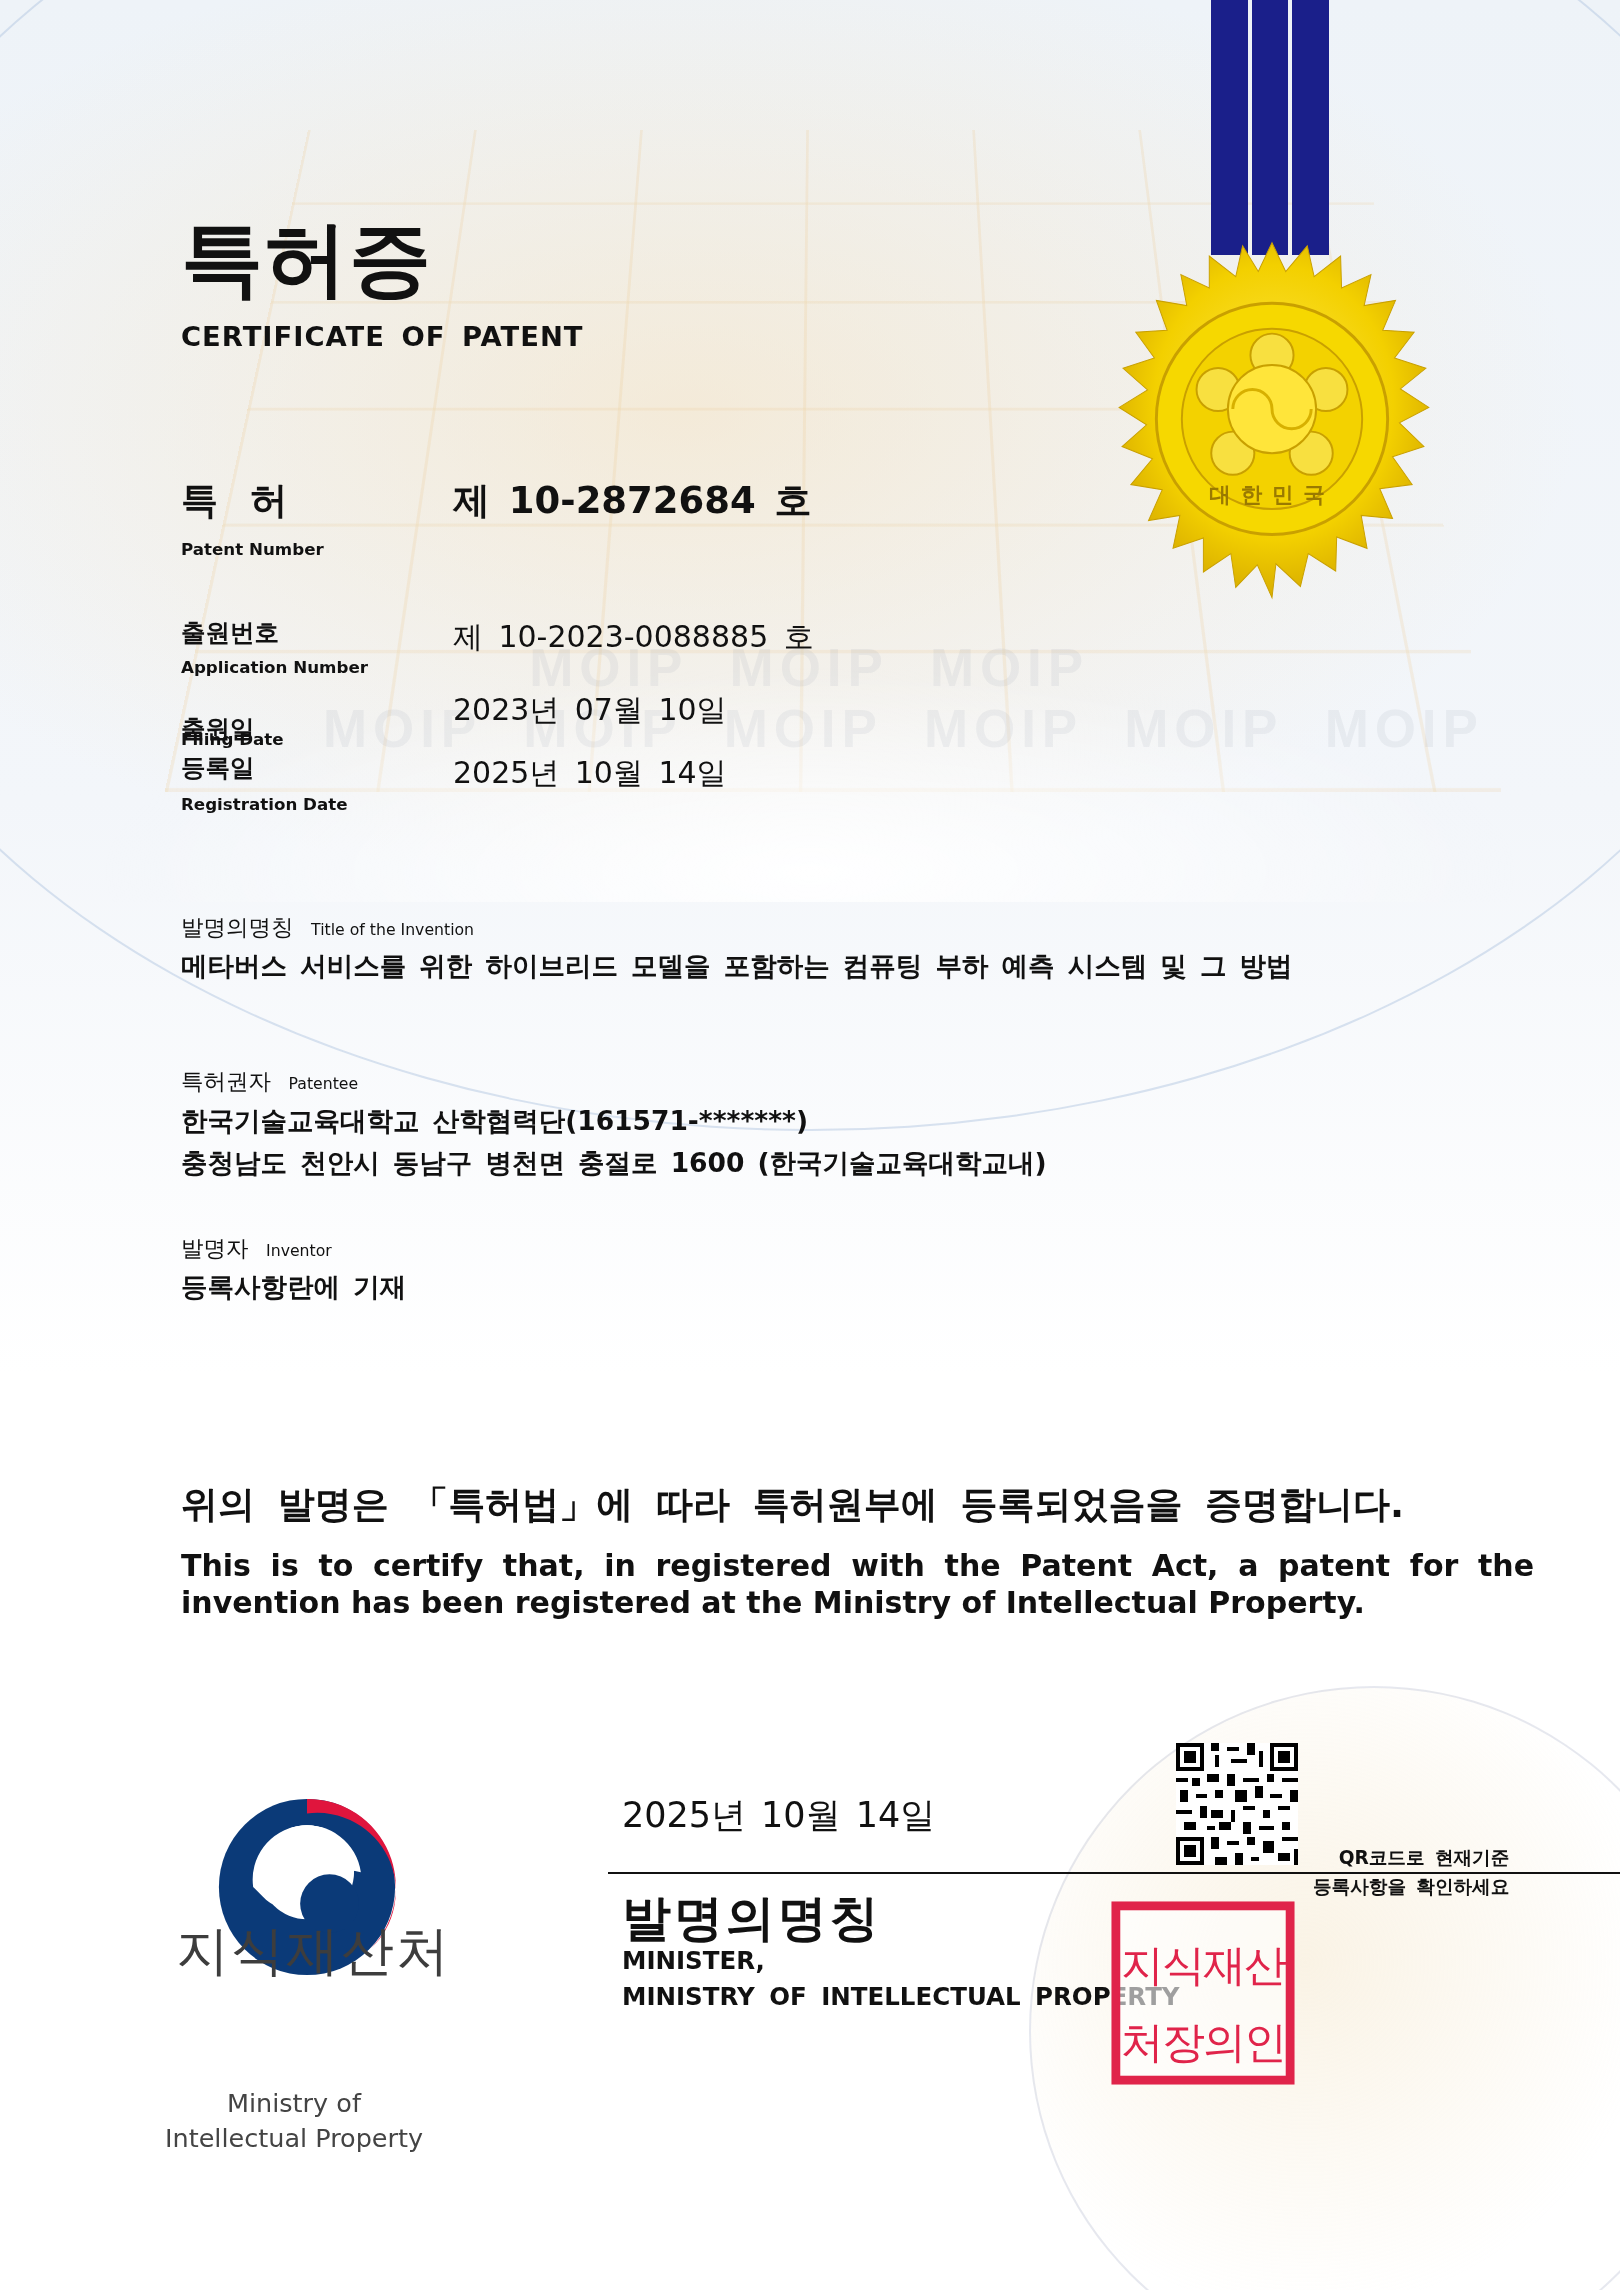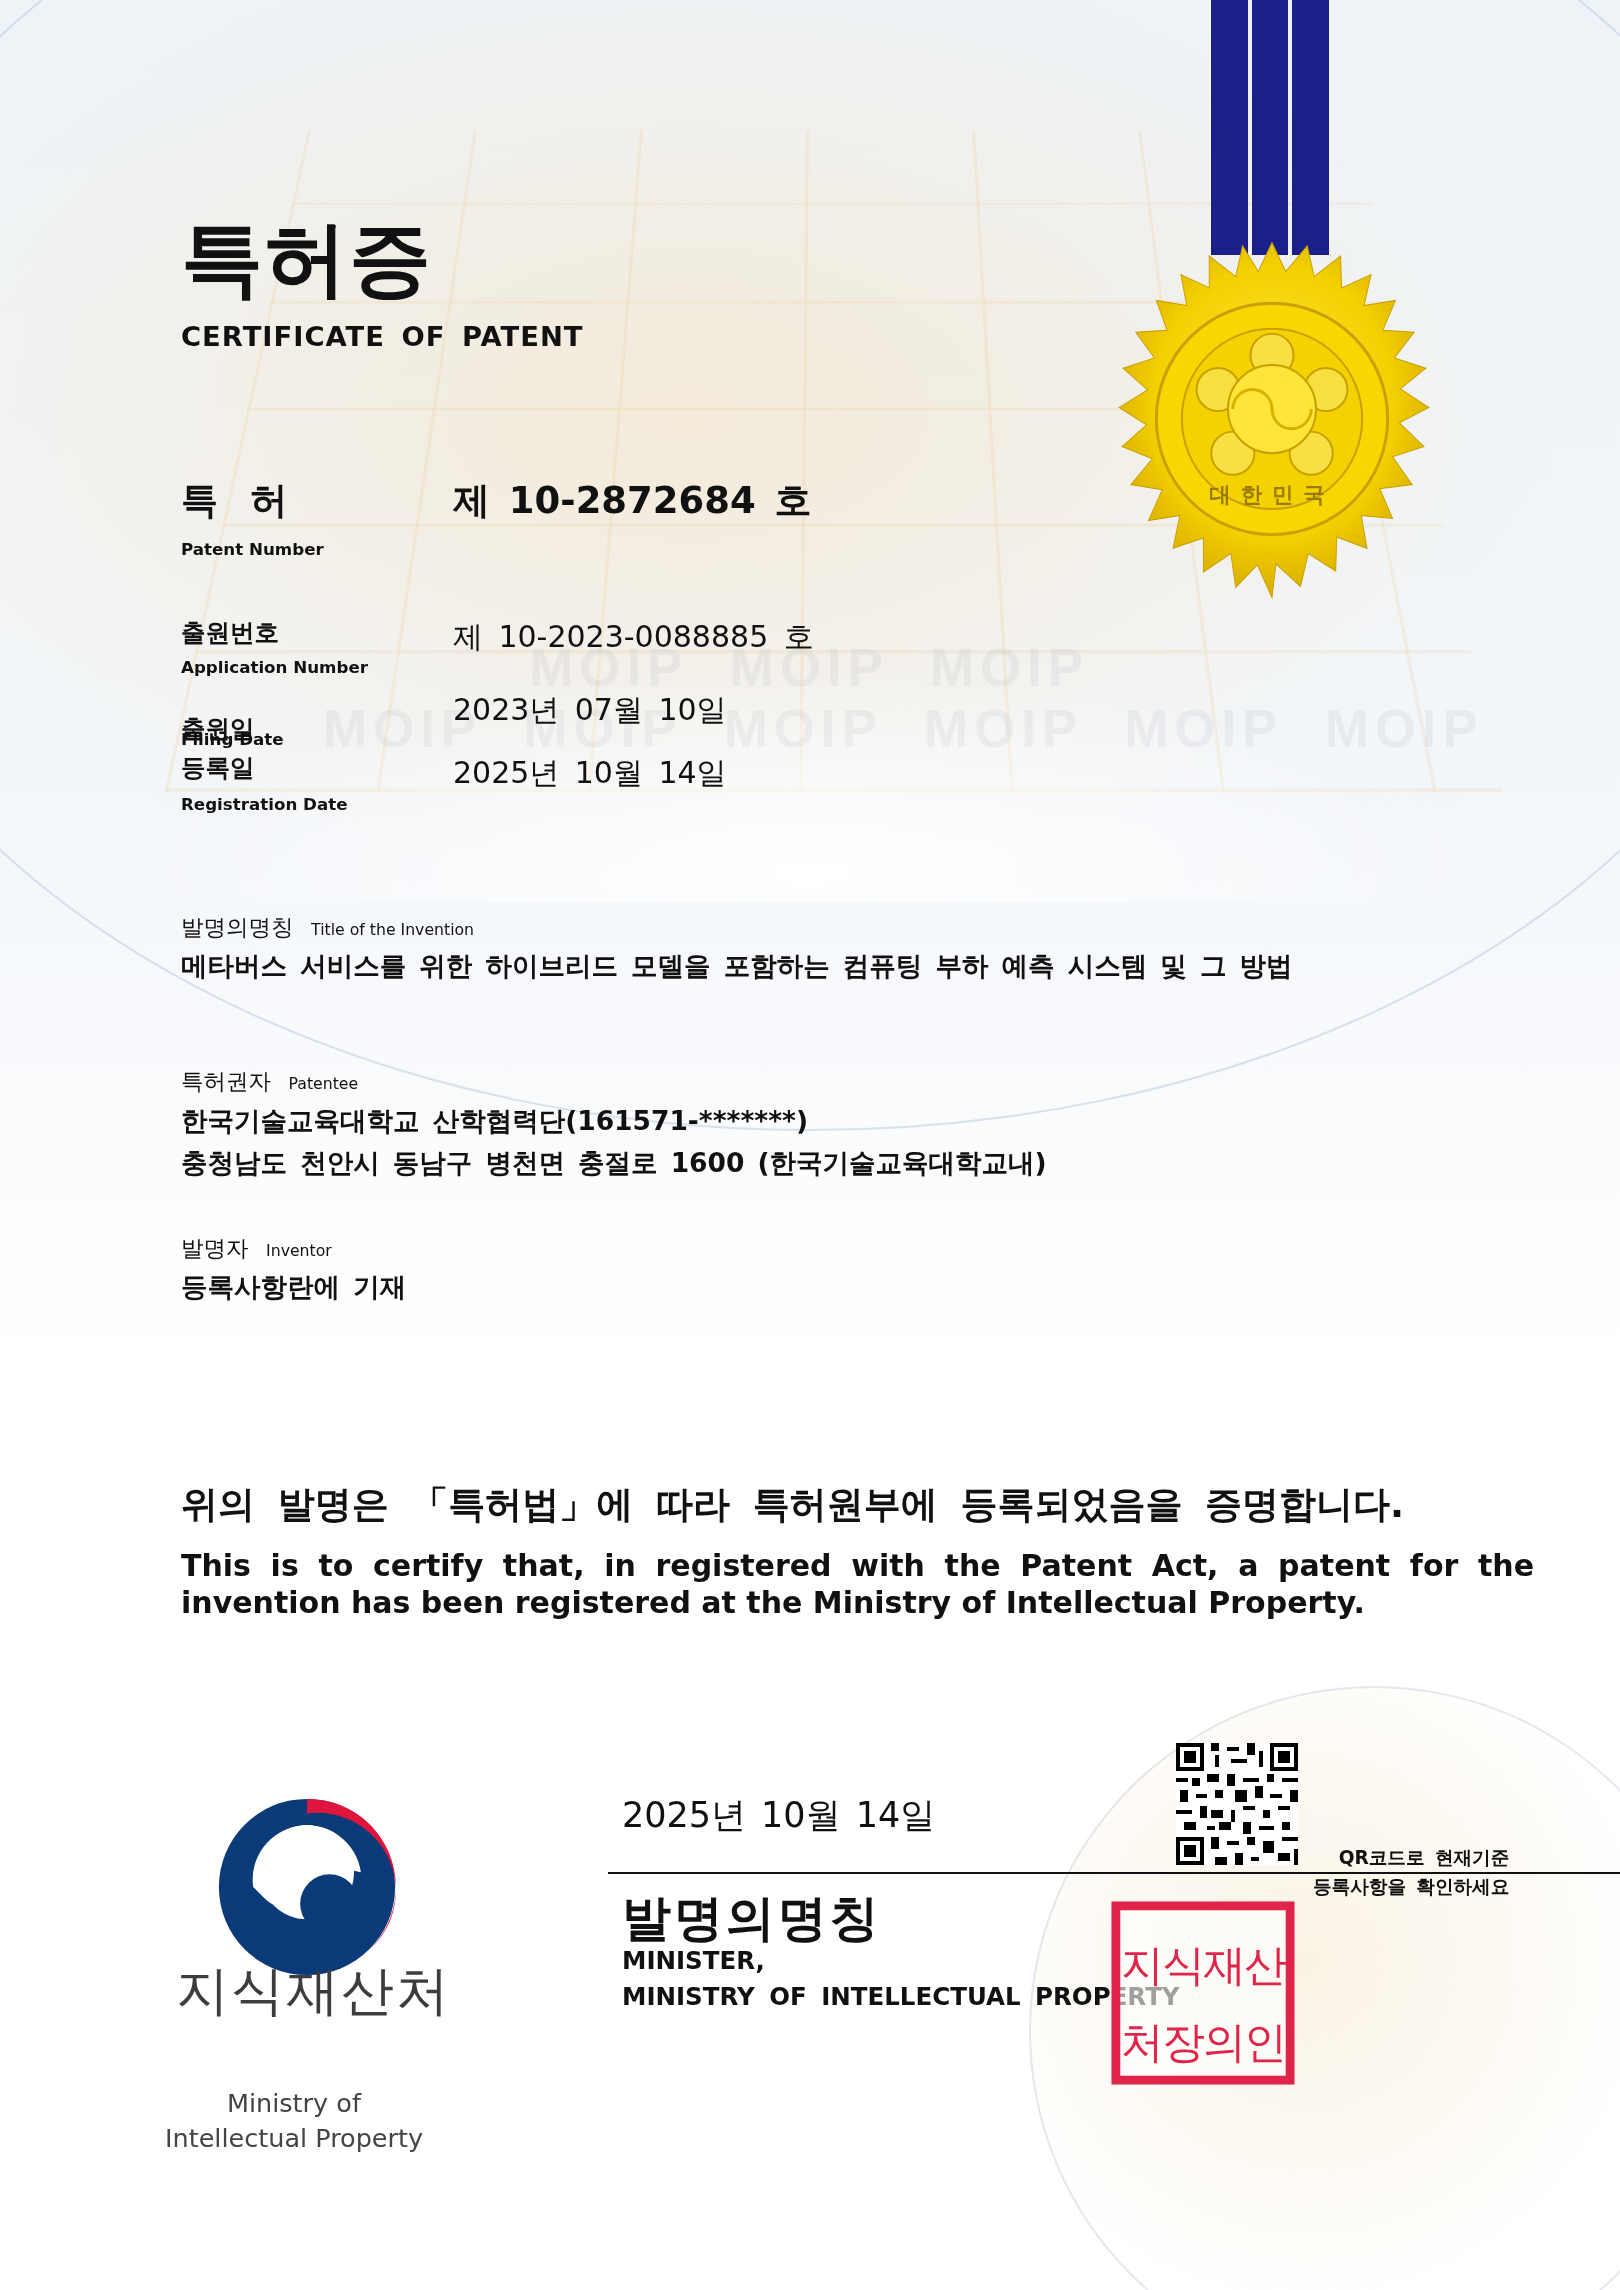--- a/index.html
+++ b/index.html
@@ -74,21 +74,21 @@
   .minister-ko { left: 622px; top: 1886px; font-size: 49px; font-weight: bold; letter-spacing: 2.9px; }
   .minister-en1 { left: 622px; top: 1946px; font-size: 24.5px; font-weight: bold; }
   .minister-en2 { left: 622px; top: 1982px; font-size: 24.5px; font-weight: bold; word-spacing: 5.9px; }
 
   .qr { left: 1176px; top: 1743px; width: 122px; height: 122px; }
   .qr-text { left: 1313px; top: 1803px; font-size: 18.6px; font-weight: bold; text-align: right; line-height: 29px; word-spacing: 3.9px; margin-top: 40px; }
 
   .seal { left: 1110px; top: 1900px; width: 186px; height: 186px; }
 
   .kipo-logo { left: 214px; top: 1794px; width: 186px; height: 186px; }
-  .kipo-ko { left: 176px; top: 1956px; font-size: 53px; color: #3d3d3d; letter-spacing: 2px; font-weight: normal; }
+  .kipo-ko { left: 176px; top: 1916px; font-size: 53px; color: #3d3d3d; letter-spacing: 2px; font-weight: normal; }
   .kipo-en1 { left: 227px; top: 2088px; font-size: 25.5px; color: #444; }
   .kipo-en2 { left: 165px; top: 2123px; font-size: 25.5px; color: #444; }
 </style>
 </head>
 <body>
 
 <div class="bg-globe"></div>
 <div class="bg-grid"></div>
 <div class="bg-arc"></div>
 <div class="watermark">

